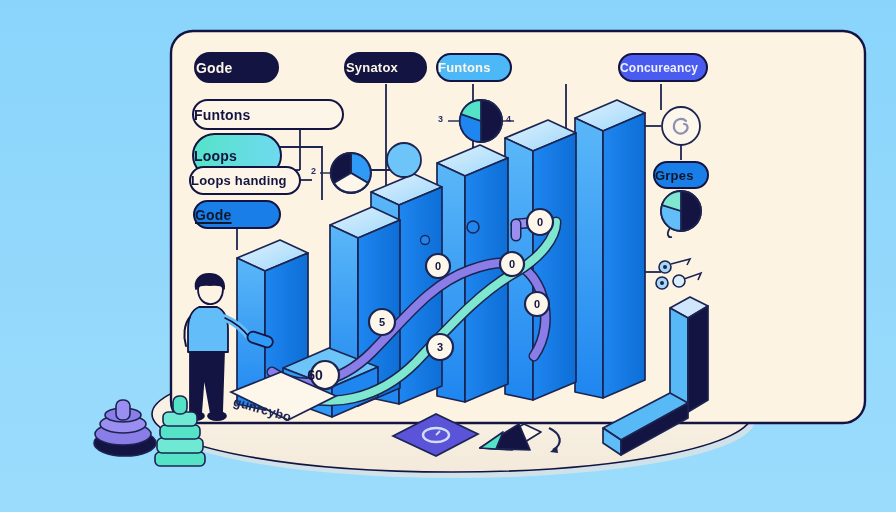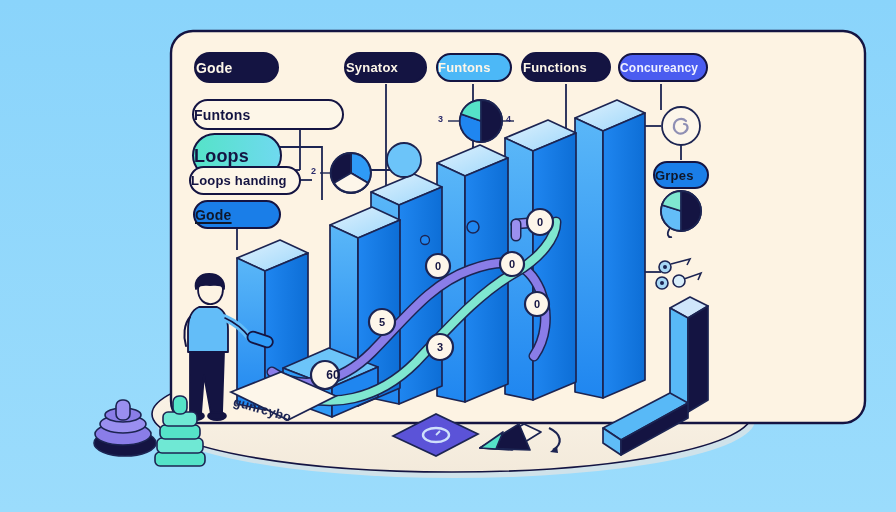--- a/index.html
+++ b/index.html
@@ -295,45 +295,42 @@
 
   <div class="pill dark" style="left:194px;top:52px;width:85px;height:31px;font-size:14px;">
     <span>Gode</span>
   </div>
   <div class="pill dark" style="left:344px;top:52px;width:83px;height:31px;font-size:13px;">
     <span>Synatox</span>
   </div>
   <div class="pill lightblue" style="left:436px;top:53px;width:76px;height:29px;font-size:13px;">
     <span>Funtons</span>
   </div>
-  <div class="pill dark" style="left:521px;top:52px;width:90px;height:30px;font-size:13px;">
-    <span>Functions</span>
-  </div>
   <div class="pill indigo" style="left:618px;top:53px;width:90px;height:29px;font-size:12px;">
     <span>Concureancy</span>
   </div>
 
   <div class="pill white" style="left:192px;top:99px;width:152px;height:31px;font-size:14px;">
     <span>Funtons</span>
   </div>
-  <div class="pill teal" style="left:192px;top:133px;width:90px;height:45px;font-size:18px;">
+  <div class="pill teal" style="left:192px;top:133px;width:90px;height:45px;font-size:14px;">
     <span>Loops</span>
   </div>
   <div class="pill white" style="left:189px;top:166px;width:112px;height:29px;font-size:13px;">
     <span>Loops handing</span>
   </div>
   <div class="pill blue" style="left:193px;top:200px;width:88px;height:29px;font-size:14px;">
     <span class="underG">Gode</span>
   </div>
 
   <div class="pill blue" style="left:653px;top:161px;width:56px;height:28px;font-size:13px;">
     <span>Grpes</span>
   </div>
 
-  <div class="nodelabel" style="left:322px;top:364px;font-size:12px;">60</div>
+  <div class="nodelabel" style="left:304px;top:364px;font-size:14px;">60</div>
   <div class="nodelabel" style="left:371px;top:311px;">5</div>
   <div class="nodelabel" style="left:429px;top:336px;">3</div>
   <div class="nodelabel" style="left:427px;top:255px;">0</div>
   <div class="nodelabel" style="left:501px;top:253px;">0</div>
   <div class="nodelabel" style="left:526px;top:293px;">0</div>
   <div class="nodelabel" style="left:529px;top:211px;">0</div>
 
   <div class="axnum" style="left:311px;top:166px;">2</div>
   <div class="axnum" style="left:438px;top:114px;">3</div>
   <div class="axnum" style="left:506px;top:114px;">4</div>

